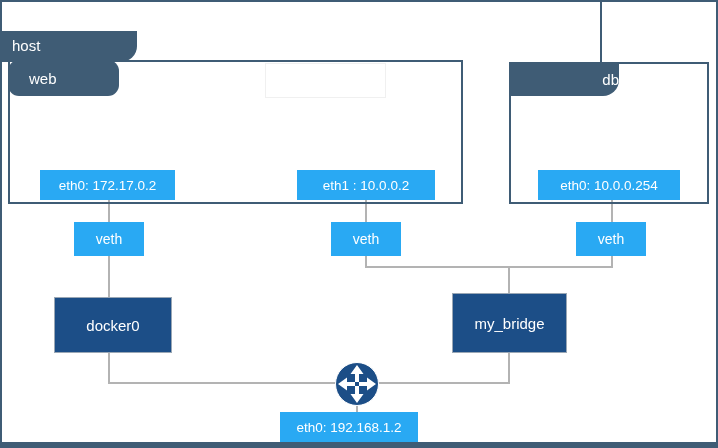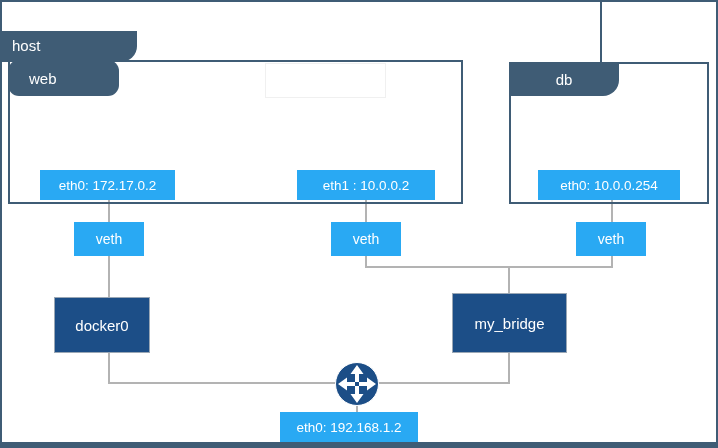--- a/index.html
+++ b/index.html
@@ -64,21 +64,21 @@
   <div class="abs line" style="left:108px; top:382px; width:402px; height:2px;"></div>
   <div class="abs line" style="left:356px; top:402px; width:2px; height:11px;"></div>
 
   <div class="abs ctr-box" style="left:8px; top:60px; width:455px; height:144px;"></div>
   <div class="abs ctr-tab" style="left:8px; top:60px; width:111px; height:36px; padding-left:21px;border-radius:11px;">
     <span>web</span>
   </div>
   <div class="abs patch"></div>
 
   <div class="abs ctr-box" style="left:509px; top:62px; width:200px; height:142px;"></div>
-  <div class="abs ctr-tab" style="left:509px; top:62px; width:110px; height:34px; justify-content:center;">
+  <div class="abs ctr-tab" style="left:509px; top:62px; width:110px; height:34px; justify-content:flex-end;">
     <span>db</span>
   </div>
 
   <div class="abs host-border" style="left:0; top:0; width:718px; height:2px;"></div>
   <div class="abs host-border" style="left:0; top:0; width:2px; height:448px;"></div>
   <div class="abs host-border" style="left:716px; top:0; width:2px; height:448px;"></div>
   <div class="abs bottom-bar"></div>
   <div class="abs artifact-line"></div>
   <div class="abs host-tab">
     <span>host</span>
@@ -97,21 +97,21 @@
   <div class="abs blue-box veth" style="left:74px; top:222px; width:70px; height:34px;">
     <span>veth</span>
   </div>
   <div class="abs blue-box veth" style="left:331px; top:222px; width:70px; height:34px;">
     <span>veth</span>
   </div>
   <div class="abs blue-box veth" style="left:576px; top:222px; width:70px; height:34px;">
     <span>veth</span>
   </div>
 
-  <div class="abs navy-box" style="left:54px; top:297px; width:96px; height:56px;">
+  <div class="abs navy-box" style="left:54px; top:297px; width:118px; height:56px;">
     <span>docker0</span>
   </div>
   <div class="abs navy-box" style="left:452px; top:293px; width:115px; height:60px;align-items:center;">
     <span>my_bridge</span>
   </div>
 
   <div class="abs" style="left:334px; top:361px; width:46px; height:46px;">
     <svg width="46" height="46" viewBox="0 0 46 46">
       <circle cx="23" cy="23" r="21.5" fill="#1c4e87" stroke="#ffffff" stroke-width="1"></circle>
       <g fill="#ffffff">

